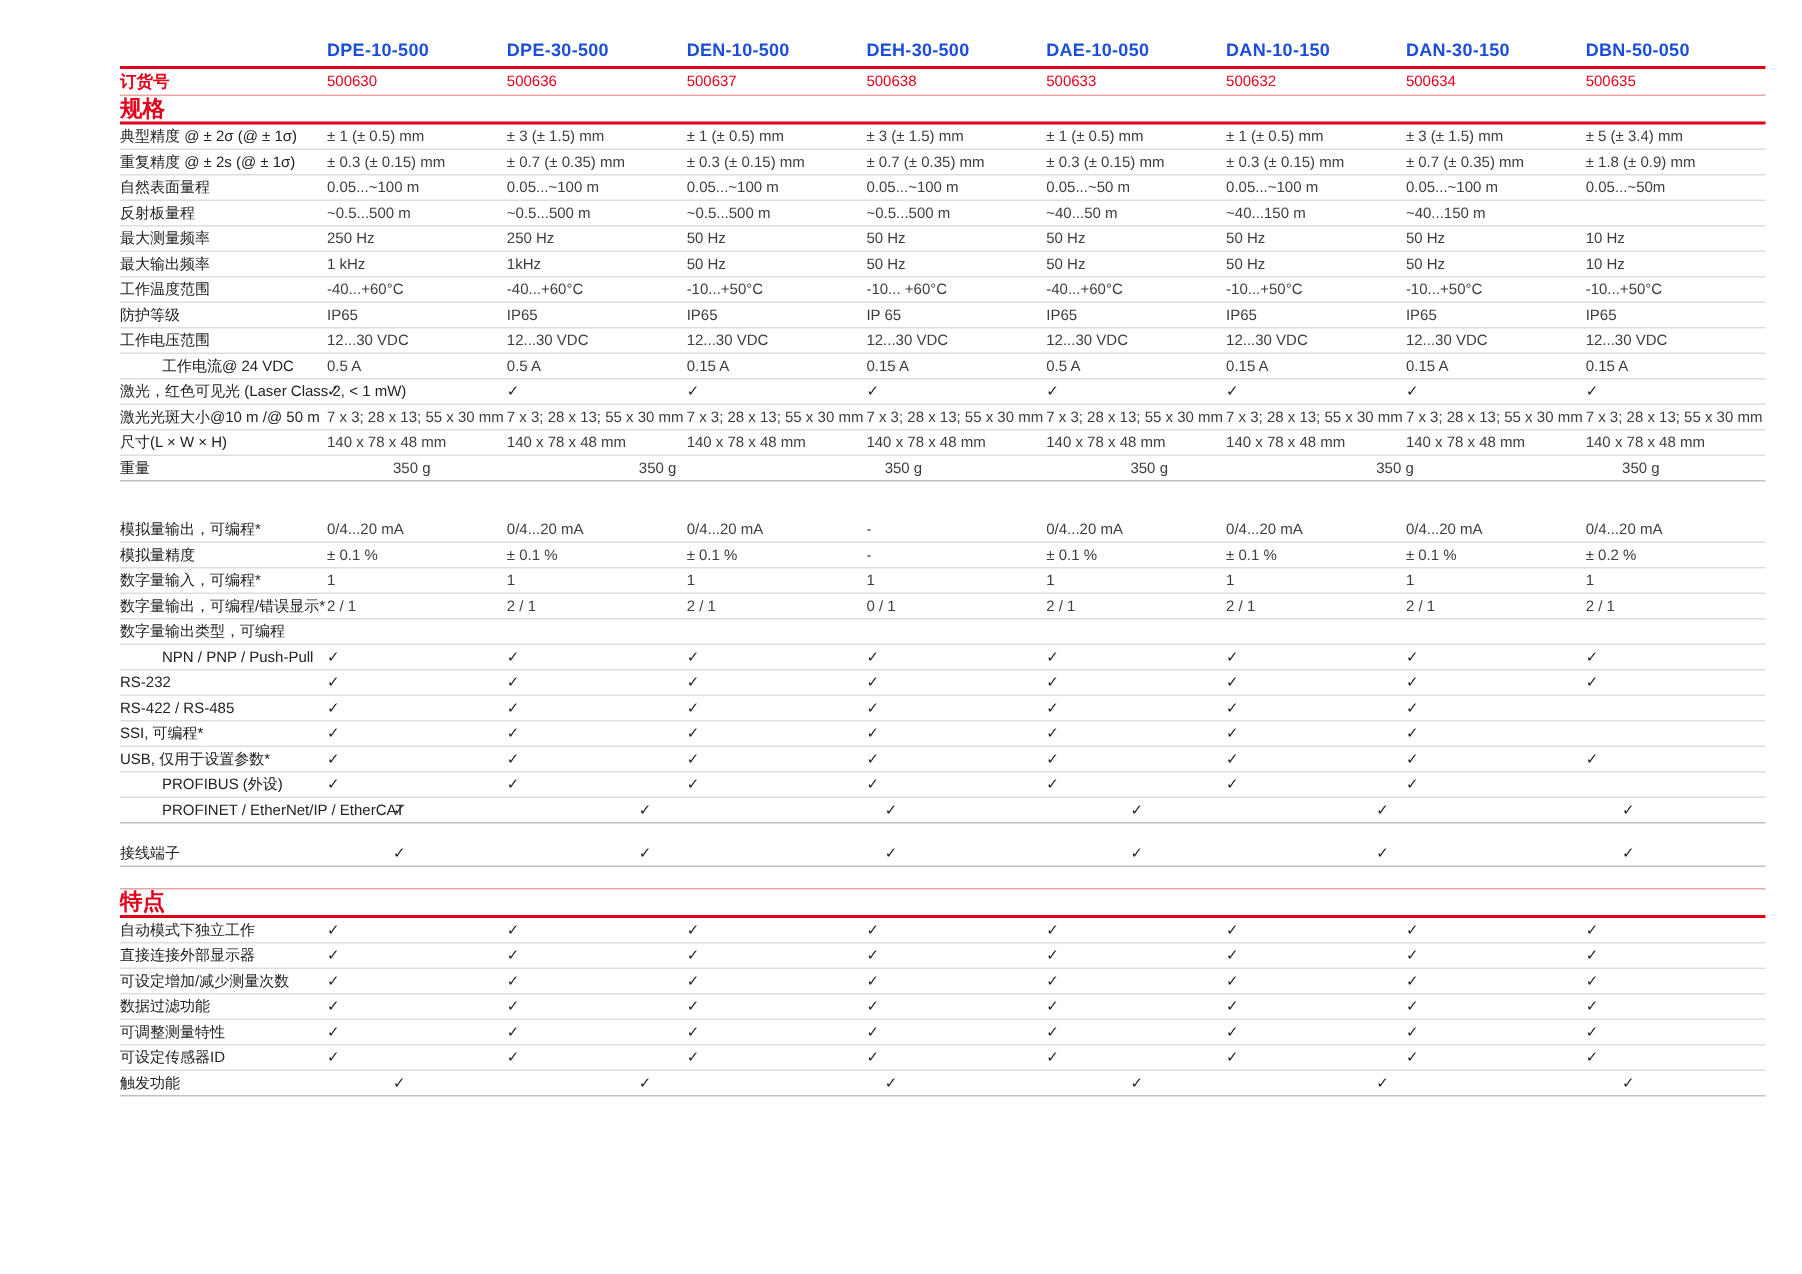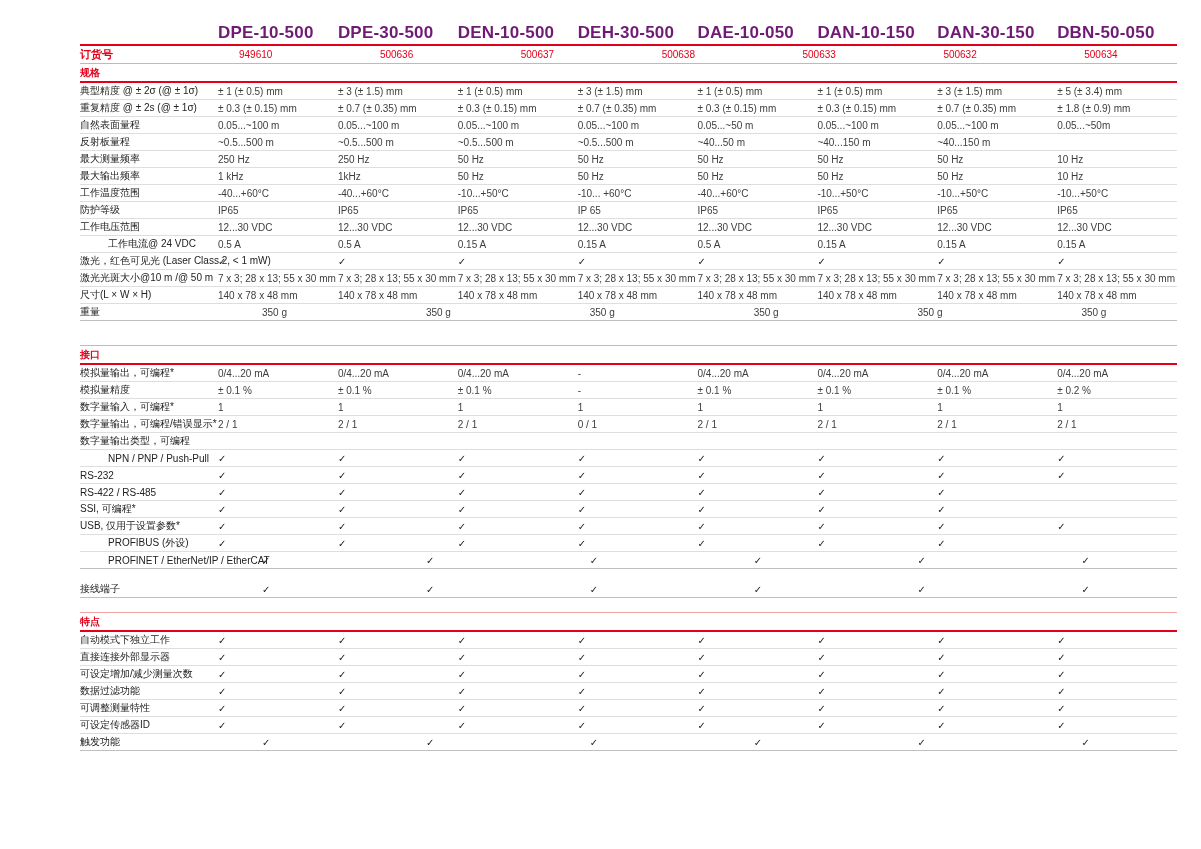--- a/index.html
+++ b/index.html
@@ -2,27 +2,27 @@
 <html><head>
 <meta charset="utf-8">
 <style>
   html,body{margin:0;padding:0;background:#ffffff;}
   body{width:1201px;height:849px;position:relative;overflow:hidden;
        font-family:"Liberation Sans","DejaVu Sans",sans-serif;
        -webkit-font-smoothing:antialiased;}
   #sheet{position:absolute;left:80px;top:22px;width:1097px;}
   .grid-row{display:grid;grid-template-columns:138px repeat(8,119.875px);align-items:center;}
   .header-row{height:22px;}
-  .product-cell{font-size:17px;font-weight:bold;color:#701a75;letter-spacing:0.2px;}
-  .order-row{height:17px;border-top:2px solid #e2001a;border-bottom:1px solid #f0a5a2;gap:21px;}
+  .product-cell{font-size:12px;font-weight:bold;color:#1d4ed8;letter-spacing:0.2px;}
+  .order-row{height:17px;border-top:2px solid #e2001a;border-bottom:1px solid #f0a5a2;}
   .order-label{font-size:11px;font-weight:bold;color:#e2001a;}
   .order-val{font-size:10px;color:#e2001a;}
   .section-title-row{height:17px;border-bottom:2px solid #e2001a;display:flex;align-items:center;}
   .section-title-row.with-top{border-top:1px solid #f0a5a2;}
-  .section-title{font-size:10px;font-weight:bold;color:#e2001a;}
+  .section-title{font-size:15px;font-weight:bold;color:#e2001a;}
   .data-row{height:16px;border-bottom:1px solid #dedede;}
   .data-row.last{border-bottom:1px solid #bfbfbf;gap:44px;}
   .row-label{font-size:10px;color:#222222;white-space:nowrap;overflow:visible;}
   .row-label.indent{padding-left:28px;}
   .cell-val{font-size:10px;color:#3d3d3d;white-space:nowrap;}
   .check{font-size:10px;color:#222222;}
   .gap-sm{height:12px;}
   .gap-md{height:14px;}
   .gap-lg{height:24px;}
 </style>
@@ -36,21 +36,21 @@
       <div class="product-cell">DPE-30-500</div>
       <div class="product-cell">DEN-10-500</div>
       <div class="product-cell">DEH-30-500</div>
       <div class="product-cell">DAE-10-050</div>
       <div class="product-cell">DAN-10-150</div>
       <div class="product-cell">DAN-30-150</div>
       <div class="product-cell">DBN-50-050</div>
     </div>
     <div class="grid-row order-row">
       <div class="order-label">订货号</div>
-      <div class="order-val">949610</div>
+      <div class="order-val">500630</div>
       <div class="order-val">500636</div>
       <div class="order-val">500637</div>
       <div class="order-val">500638</div>
       <div class="order-val">500633</div>
       <div class="order-val">500632</div>
       <div class="order-val">500634</div>
       <div class="order-val">500635</div>
     </div>
     <div class="section-title-row">
       <span class="section-title">规格</span>
@@ -203,23 +203,20 @@
       <div class="cell-val">350 g</div>
       <div class="cell-val">350 g</div>
       <div class="cell-val">350 g</div>
       <div class="cell-val">350 g</div>
       <div class="cell-val">350 g</div>
       <div class="cell-val">350 g</div>
       <div class="cell-val">350 g</div>
       <div class="cell-val">350 g</div>
     </div>
     <div class="gap-lg"></div>
-    <div class="section-title-row with-top">
-      <span class="section-title">接口</span>
-    </div>
     <div class="grid-row data-row">
       <div class="row-label">模拟量输出，可编程*</div>
       <div class="cell-val">0/4...20 mA</div>
       <div class="cell-val">0/4...20 mA</div>
       <div class="cell-val">0/4...20 mA</div>
       <div class="cell-val">-</div>
       <div class="cell-val">0/4...20 mA</div>
       <div class="cell-val">0/4...20 mA</div>
       <div class="cell-val">0/4...20 mA</div>
       <div class="cell-val">0/4...20 mA</div>

